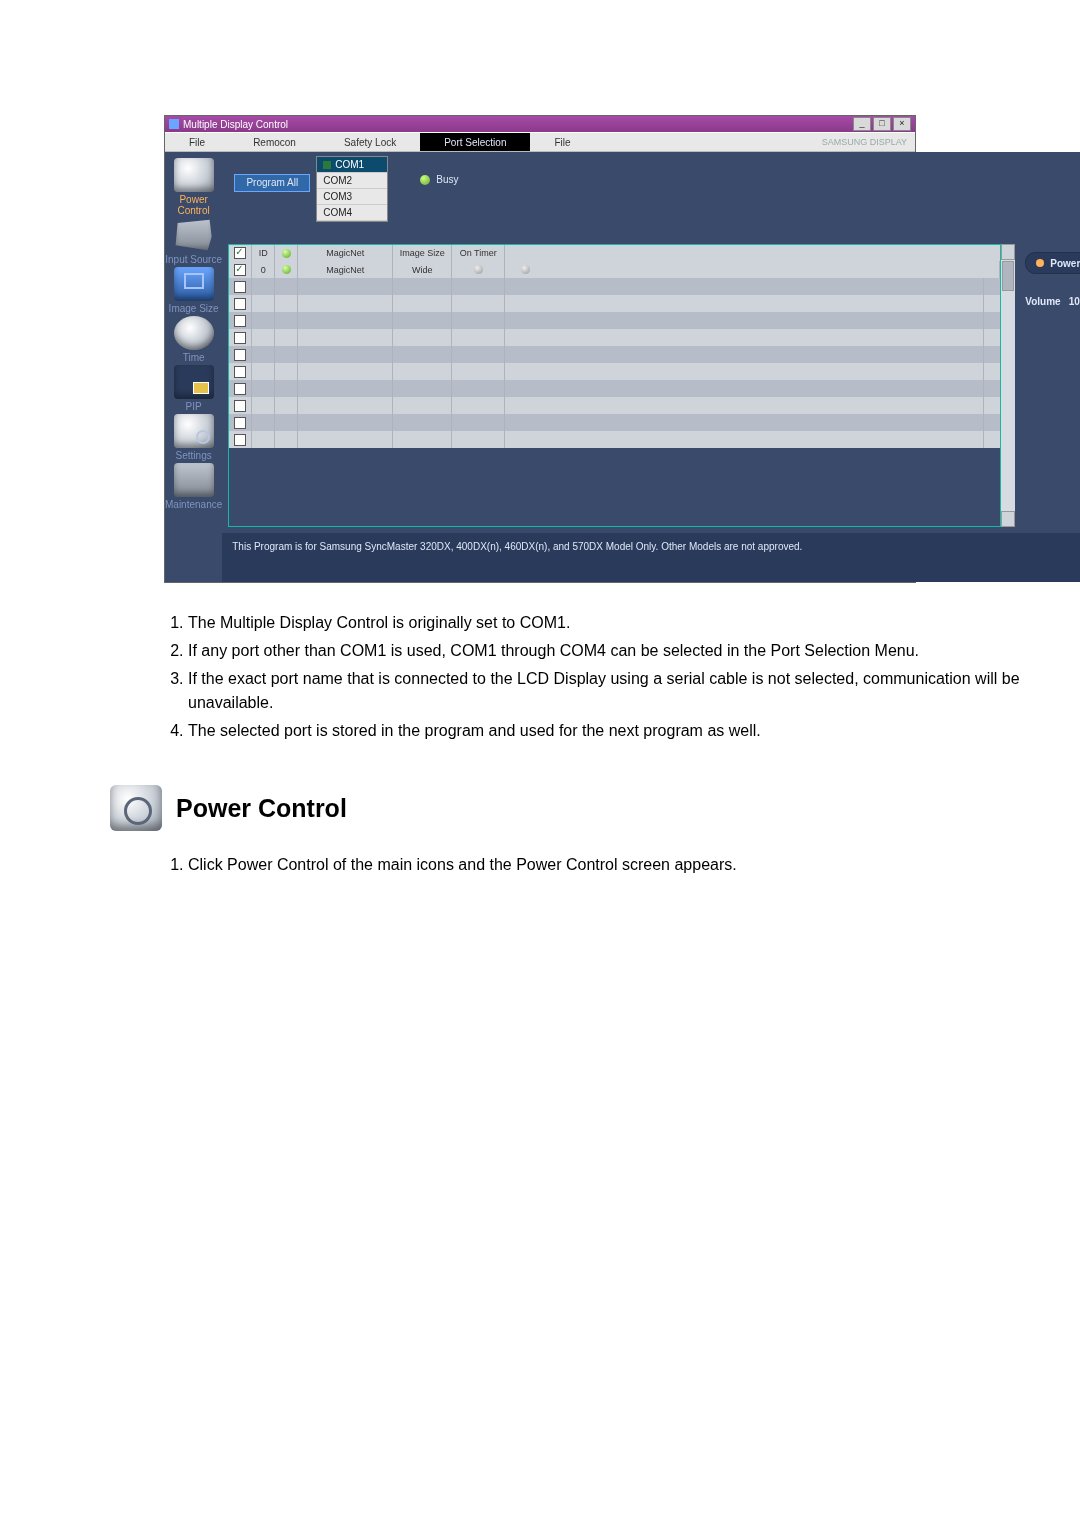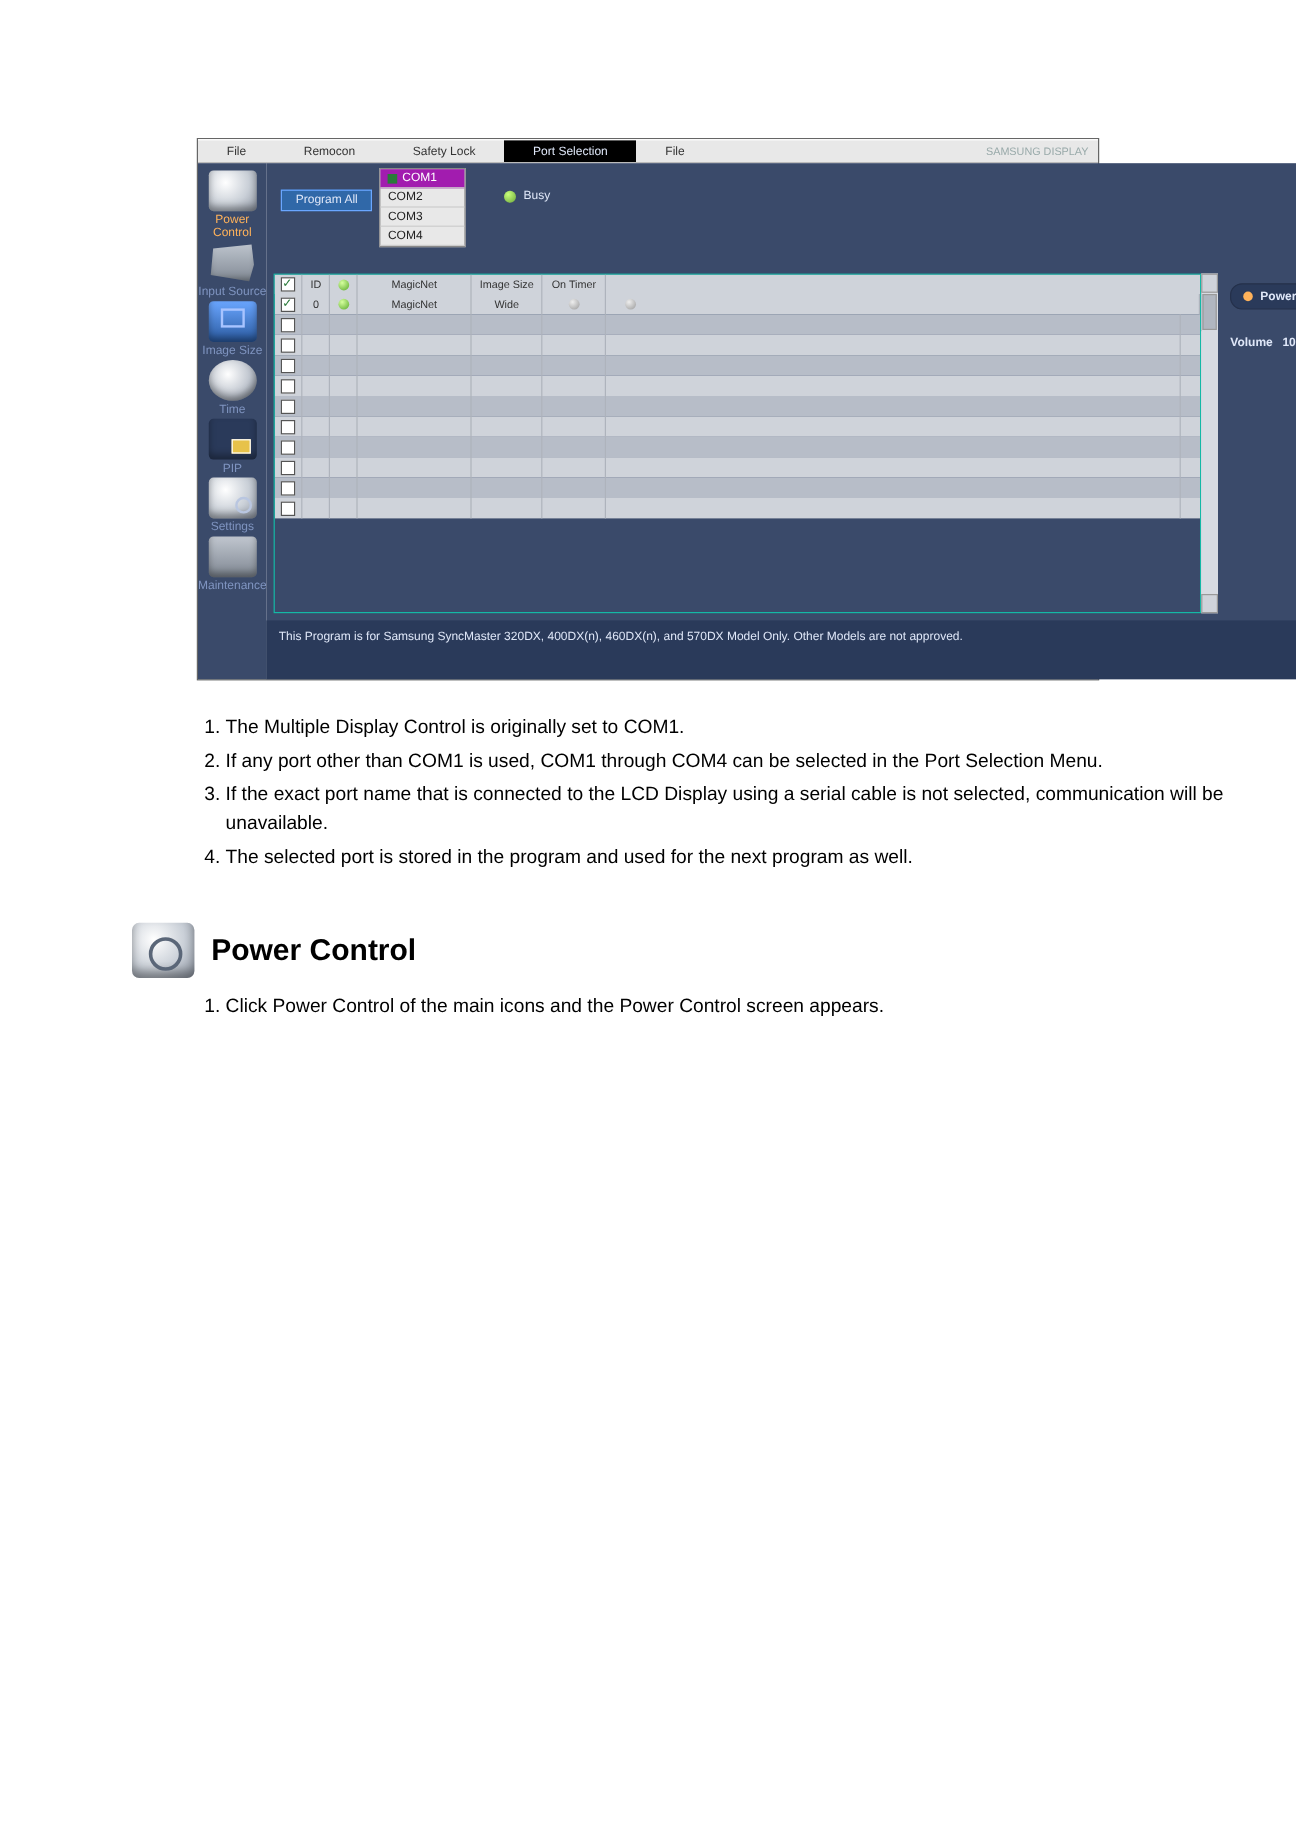--- a/index.html
+++ b/index.html
@@ -28,21 +28,21 @@
   .side-icon.settings{position:relative}
   .side-icon.settings:after{content:"";position:absolute;right:4px;bottom:4px;width:10px;height:10px;border:2px solid #b9c6e0;border-radius:50%}
   .side-icon.maint{background:linear-gradient(#c0c6cf,#7f8792)}
   .side-label{font-size:10px;color:#7f94c0;margin-top:2px}
   .side-label.active{color:#ffb25a}
   .main{flex:1;background:#3a4a6a;display:flex;flex-direction:column}
   .toprow{display:flex;align-items:flex-start;padding:6px 6px 0 6px;height:86px}
   .select-all{width:74px;height:16px;background:#3068a8;border:1px solid #6aa6ff;color:#dfe7f8;font-size:10px;text-align:center;line-height:16px;margin:16px 6px 0 6px}
   .dropdown{width:70px;background:#e8e8e8;border:1px solid #888;color:#222;font-size:10px;margin-top:-2px}
   .dropdown .dd-row{padding:2px 6px;border-bottom:1px solid #ccc}
-  .dropdown .dd-row.sel{background:#a21caf;color:#fff;display:flex;align-items:center;gap:4px}
+  .dropdown .dd-row.sel{background:#0c4a6e;color:#fff;display:flex;align-items:center;gap:4px}
   .dropdown .dd-row.sel:before{content:"";width:8px;height:8px;background:#2a7a3a;display:inline-block}
   .busy{margin:16px 0 0 32px;display:flex;align-items:flex-end;gap:6px;font-size:10px;color:#dfe7f8}
   .busy-dot{width:10px;height:10px;border-radius:50%;background:radial-gradient(circle at 35% 30%,#c8ff7a,#6aa63a)}
   .tablewrap{margin:0 6px 6px 6px;flex:1;display:flex}
   .grid{flex:1;border:1px solid #14b8a6;display:flex;flex-direction:column}
   .ghead{display:flex;height:16px;background:#cfd3da;color:#333;font-size:9px}
   .ghead .gc{border-right:1px solid #aeb3bc;display:flex;align-items:center;justify-content:center;overflow:hidden}
   .gc.c0{width:22px;justify-content:center}
   .gc.c1{width:22px;justify-content:center}
   .gc.c2{width:22px;justify-content:center}
@@ -71,29 +71,37 @@
   .pill.on .pdot{background:#ffb25a}
   .volrow{margin-top:22px;display:flex;align-items:center;gap:8px;color:#dfe7f8;font-size:10px;font-weight:bold}
   .footer{background:#2a3a5a;padding:8px 10px 30px 10px;color:#dfe7f8;font-size:10px;display:flex;align-items:flex-start;gap:10px;position:relative;margin-top:auto}
   
   .doclist{margin:18px 0 0 88px;width:870px;font-size:16px;line-height:1.5}
   .doclist li{margin:4px 0}
   .sectionrow{display:flex;align-items:center;gap:14px;margin:42px 0 0 50px}
   .secicon{width:52px;height:46px;border-radius:6px;background:radial-gradient(circle at 35% 30%,#fff,#c9cfd7 55%,#8e96a3);box-shadow:inset 0 -6px 8px rgba(0,0,0,.35);position:relative}
   .secicon:after{content:"";position:absolute;left:14px;top:12px;width:22px;height:22px;border:3px solid #5a6678;border-radius:50%}
   .sectitle{font-size:25px;font-weight:bold;color:#000}
-  .doclist2{margin:12px 0 0 88px;font-size:16px;line-height:1.5}
+  .doclist2{margin:22px 0 0 88px;font-size:16px;line-height:1.5}
 </style>
 </head>
 <body>
 
 <div class="page">
 
   <div class="shot">
 
+    <div class="titlebar">
+      <span class="win-icon"></span>
+      <span>Multiple Display Control</span>
+      <span class="spacer"></span>
+      <span class="winbtn">_</span>
+      <span class="winbtn">□</span>
+      <span class="winbtn">×</span>
+    </div>
 
     <div class="menubar">
       <div class="mi">File</div>
       <div class="mi">Remocon</div>
       <div class="mi">Safety Lock</div>
       <div class="mi sel">Port Selection</div>
       <div class="mi">File</div>
       <div class="brand">SAMSUNG DISPLAY</div>
     </div>
 

